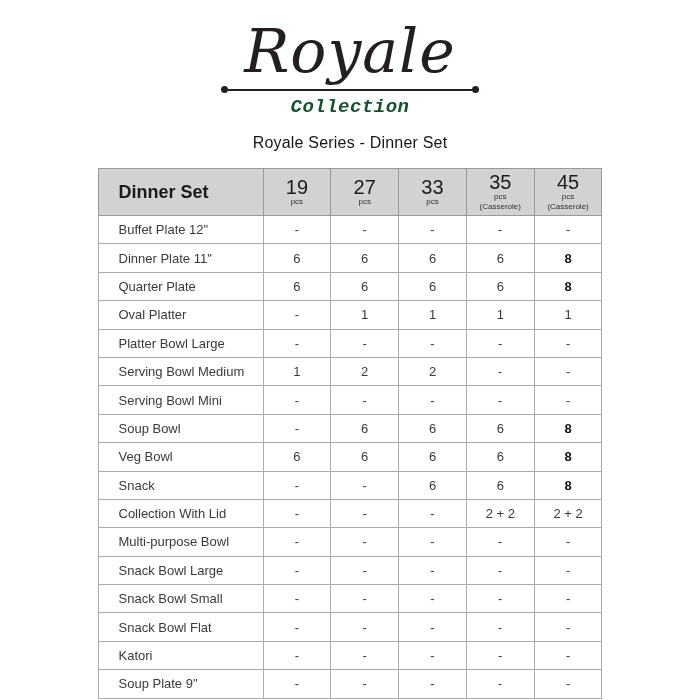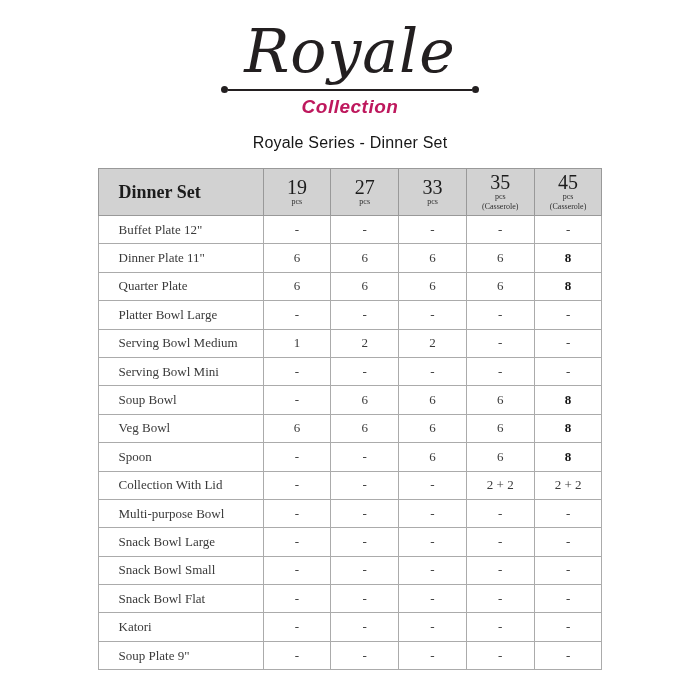--- a/index.html
+++ b/index.html
@@ -35,46 +35,45 @@
     border-radius: 50%;
     background: #231f20;
     flex: 0 0 auto;
   }
   .brand-rule .line {
     flex: 1 1 auto;
     height: 2px;
     background: #231f20;
   }
   .brand-sub {
-    font-family: Liberation Sans, sans-serif;
+    font-family: Liberation Mono, monospace;
     font-style: italic;
     font-weight: bold;
     font-size: 19px;
-    color: #be185d;
+    color: #14532d;
     margin-top: 3px;
     letter-spacing: 0.5px;
   }
 
   
   .page-title {
     margin: 16px 0 16px 0;
     text-align: center;
     font-size: 16px;
     font-weight: 500;
     color: #161616;
     letter-spacing: 0.2px;
   }
 
   
   .set-table {
     width: 504px;
     margin: 9px auto 0 auto;
     border-collapse: collapse;
     table-layout: fixed;
-    font-family: Liberation Serif, serif;
   }
   .set-table th, .set-table td {
     border: 1px solid #a2a2a2;
   }
   .set-table thead th {
     background: #d2d2d2;
     height: 42px;
     border-color: #999999;
     vertical-align: middle;
   }
@@ -193,20 +192,28 @@
         </tr>
         <tr>
           <td class="item-cell">Quarter Plate</td>
           <td class="value-cell">6</td>
           <td class="value-cell">6</td>
           <td class="value-cell">6</td>
           <td class="value-cell">6</td>
           <td class="value-cell bold">8</td>
         </tr>
         <tr>
+          <td class="item-cell">Oval Platter</td>
+          <td class="value-cell">-</td>
+          <td class="value-cell">1</td>
+          <td class="value-cell">1</td>
+          <td class="value-cell">1</td>
+          <td class="value-cell">1</td>
+        </tr>
+        <tr>
           <td class="item-cell">Platter Bowl Large</td>
           <td class="value-cell">-</td>
           <td class="value-cell">-</td>
           <td class="value-cell">-</td>
           <td class="value-cell">-</td>
           <td class="value-cell">-</td>
         </tr>
         <tr>
           <td class="item-cell">Serving Bowl Medium</td>
           <td class="value-cell">1</td>
@@ -233,21 +240,21 @@
         </tr>
         <tr>
           <td class="item-cell">Veg Bowl</td>
           <td class="value-cell">6</td>
           <td class="value-cell">6</td>
           <td class="value-cell">6</td>
           <td class="value-cell">6</td>
           <td class="value-cell bold">8</td>
         </tr>
         <tr>
-          <td class="item-cell">Spoon</td>
+          <td class="item-cell">Snack</td>
           <td class="value-cell">-</td>
           <td class="value-cell">-</td>
           <td class="value-cell">6</td>
           <td class="value-cell">6</td>
           <td class="value-cell bold">8</td>
         </tr>
         <tr>
           <td class="item-cell">Collection With Lid</td>
           <td class="value-cell">-</td>
           <td class="value-cell">-</td>

